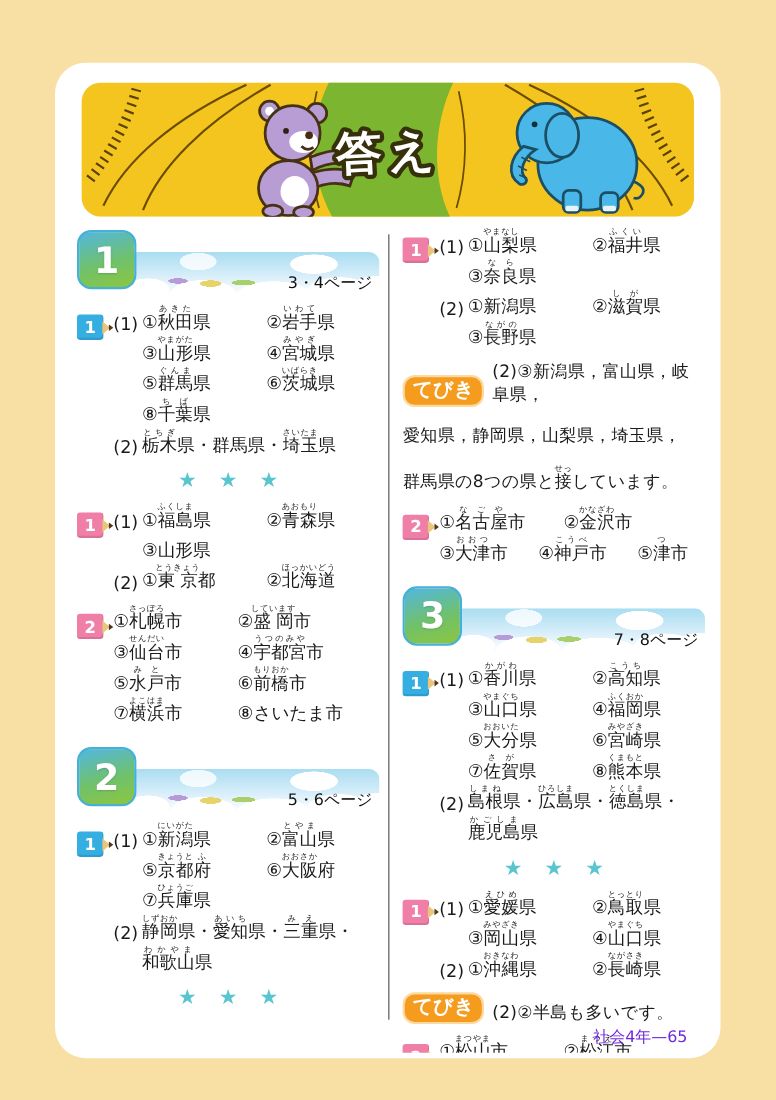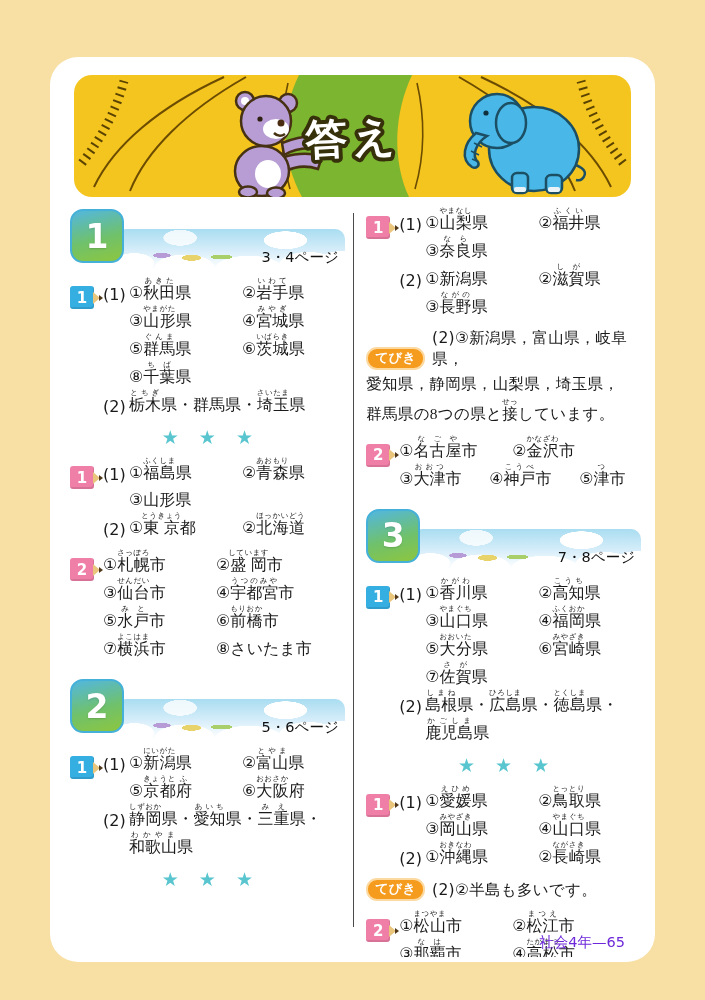--- a/index.html
+++ b/index.html
@@ -64,22 +64,22 @@
   rt { font-size: 7.5px; letter-spacing: .5px; color: #222; }
 
   
   .stars { display: flex; justify-content: center; gap: 20px; color: #58c5cf;
            font-size: 19px; margin: 3px 0 9px; }
 
   
   .tebiki { margin: 3px 0 9px; font-size: 15.5px; color: #1a1a1a; letter-spacing: .3px; }
   .tebiki-first { display: flex; align-items: flex-end; gap: 7px; }
   .tebiki-badge { flex: 0 0 auto; background: #f59b1e; border: 2px solid #fcd9a0; border-radius: 11px;
-                  color: #fff; font-weight: bold; font-size: 13px; padding: 1px 7px 2px; line-height: 1.25; }
-  .tebiki-line { margin-top: 3px; line-height: 1.45; font-family: Liberation Serif, serif; }
+                  color: #fff; font-weight: bold; font-size: 18px; padding: 1px 7px 2px; line-height: 1.25; }
+  .tebiki-line { margin-top: 15px; line-height: 1.45; }
 
   .footer { position: absolute; right: 30px; bottom: 10px; font-size: 14.5px; color: #6d28d9; }
 </style>
 </head>
 <body>
 
 <div class="page">
   <div class="card">
 
     <div class="header">
@@ -233,20 +233,24 @@
                 <span class="lbl">(1)</span>
                 <span class="item">①<ruby>新潟<rt>にいがた</rt></ruby>県</span>
                 <span class="item">②<ruby>富山<rt>とやま</rt></ruby>県</span>
               </div>
               <div class="line">
                 <span class="lbl"></span>
                 <span class="item">⑤<ruby>京都<rt>きょうと</rt></ruby><ruby>府<rt>ふ</rt></ruby></span>
                 <span class="item">⑥<ruby>大阪<rt>おおさか</rt></ruby>府</span>
               </div>
               <div class="line">
+                <span class="lbl"></span>
+                <span class="item">⑦<ruby>兵庫<rt>ひょうご</rt></ruby>県</span>
+              </div>
+              <div class="line">
                 <span class="lbl">(2)</span>
                 <span class="item"><ruby>静岡<rt>しずおか</rt></ruby>県・<ruby>愛知<rt>あいち</rt></ruby>県・<ruby>三重<rt>みえ</rt></ruby>県・</span>
               </div>
               <div class="line">
                 <span class="lbl"></span>
                 <span class="item"><ruby>和歌山<rt>わかやま</rt></ruby>県</span>
               </div>
             </div>
           </div>
           <div class="stars">
@@ -328,20 +332,21 @@
                 <span class="item">④<ruby>福岡<rt>ふくおか</rt></ruby>県</span>
               </div>
               <div class="line">
                 <span class="lbl"></span>
                 <span class="item">⑤<ruby>大分<rt>おおいた</rt></ruby>県</span>
                 <span class="item">⑥<ruby>宮崎<rt>みやざき</rt></ruby>県</span>
               </div>
               <div class="line">
                 <span class="lbl"></span>
                 <span class="item">⑦<ruby>佐賀<rt>さが</rt></ruby>県</span>
+                <span class="item">⑧<ruby>熊本<rt>くまもと</rt></ruby>県</span>
               </div>
               <div class="line">
                 <span class="lbl">(2)</span>
                 <span class="item"><ruby>島根<rt>しまね</rt></ruby>県・<ruby>広島<rt>ひろしま</rt></ruby>県・<ruby>徳島<rt>とくしま</rt></ruby>県・</span>
               </div>
               <div class="line">
                 <span class="lbl"></span>
                 <span class="item"><ruby>鹿児島<rt>かごしま</rt></ruby>県</span>
               </div>
             </div>

